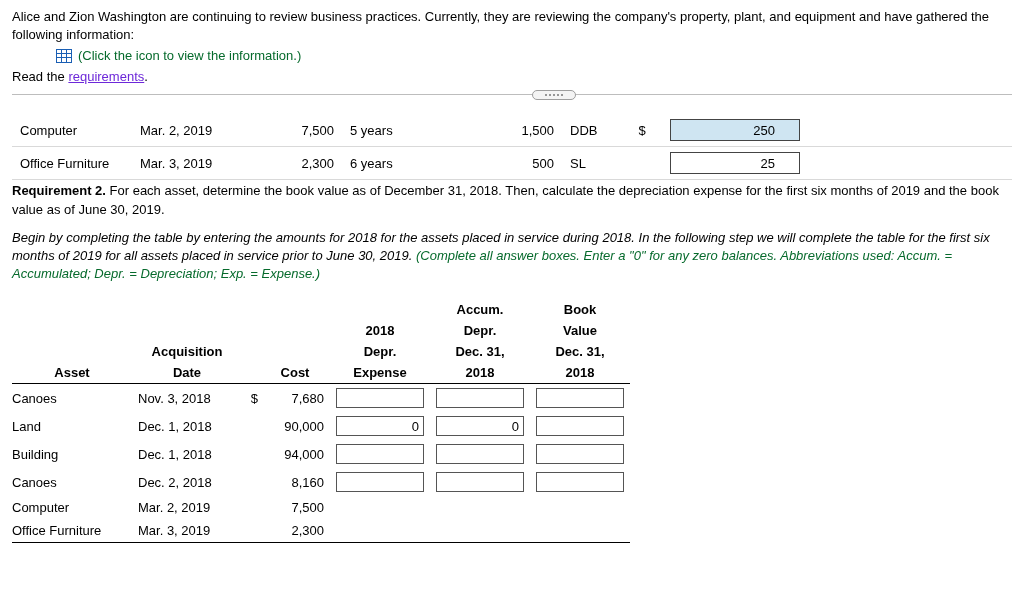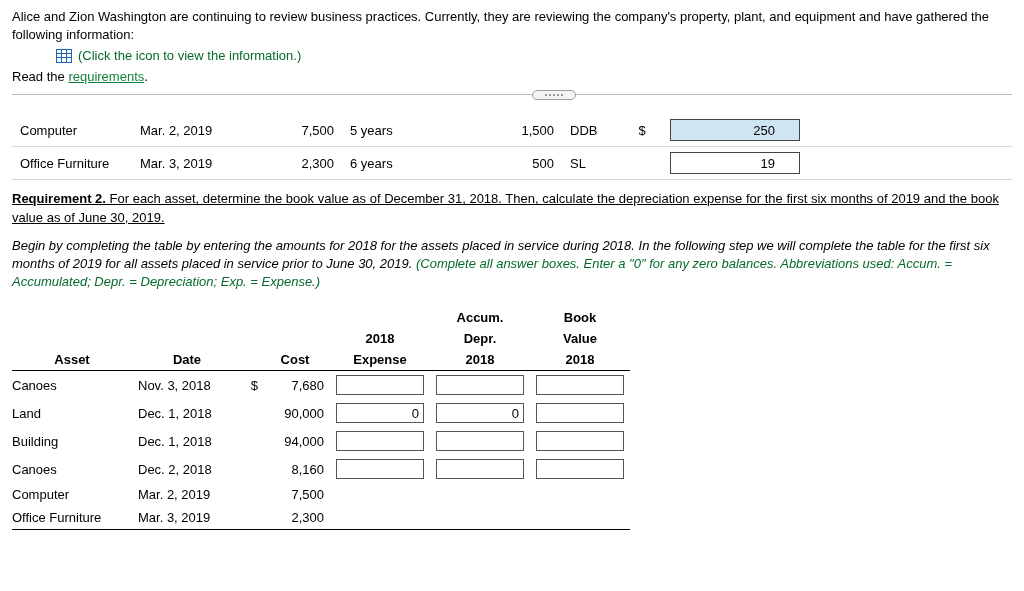--- a/index.html
+++ b/index.html
@@ -14,21 +14,21 @@
   }
   .intro-text { line-height: 1.4; margin-bottom: 4px; }
   .info-row { display: flex; align-items: center; gap: 6px; margin: 2px 0 6px 0; padding-left: 44px; }
   .grid-icon {
     width: 16px; height: 14px;
     display: inline-flex; align-items: center; justify-content: center;
   }
   .grid-icon svg { display: block; }
   .green-link { color: #066a2c; text-decoration: none; }
   .read-req { margin: 6px 0 10px 0; }
-  .blue-link { color: #15803d; text-decoration: underline; }
+  .blue-link { color: #6d28d9; text-decoration: underline; }
   .hr { border-top: 1px solid #bdbdbd; margin: 4px 0 0 0; }
 
   .upper-table {
     width: 100%;
     border-collapse: collapse;
     margin-top: 10px;
   }
   .upper-table td {
     padding: 5px 8px;
     font-size: 13px;
@@ -70,21 +70,21 @@
     top: -5px;
     width: 44px; height: 10px;
     border: 1px solid #9e9e9e;
     border-radius: 5px;
     background: #f4f4f4;
     display: flex; align-items: center; justify-content: center;
     gap: 2px;
   }
   .gripper .handle span { width: 2px; height: 2px; background: #777; border-radius: 50%; }
 
-  .req-title { margin-top: 10px; line-height: 1.4; text-decoration: underline; }
+  .req-title { margin-top: 2px; line-height: 1.4; }
   .req-title b { font-weight: bold; }
   .instr { margin-top: 10px; line-height: 1.4; font-style: italic; }
   .green-paren { color: #066a2c; }
 
   .bv-wrap { margin-top: 16px; }
   table.bv {
     border-collapse: collapse;
     font-size: 13px;
   }
   table.bv th {
@@ -165,21 +165,21 @@
       </tr>
       <tr>
         <td class="ut-asset">Office Furniture</td>
         <td class="ut-date">Mar. 3, 2019</td>
         <td class="ut-cost">2,300</td>
         <td class="ut-life">6 years</td>
         <td class="ut-spacer"></td>
         <td class="ut-resid">500</td>
         <td class="ut-meth">SL</td>
         <td class="ut-dollar"></td>
-        <td class="ut-expcell"><div class="exp-box">19</div></td>
+        <td class="ut-expcell"><div class="exp-box">25</div></td>
         <td class="ut-exptrail"></td>
       </tr>
     </tbody>
 </table>
 
 <div class="req-title">
   <b>Requirement 2.</b><span> For each asset, determine the book value as of December 31, 2018. Then, calculate the depreciation expense for the first six months of 2019 and the book value as of June 30, 2019.</span>
 </div>
 
 <div class="instr">
@@ -200,20 +200,29 @@
     </tr>
     <tr>
       <th></th>
           <th></th>
           <th></th>
           <th></th>
       <th>2018</th>
       <th>Depr.</th>
       <th>Value</th>
     </tr>
+    <tr>
+      <th></th>
+      <th>Acquisition</th>
+      <th></th>
+          <th></th>
+      <th>Depr.</th>
+      <th>Dec. 31,</th>
+      <th>Dec. 31,</th>
+    </tr>
     <tr class="hdr-line">
       <th class="th-asset">Asset</th>
       <th class="th-date">Date</th>
       <th></th>
       <th class="th-cost">Cost</th>
       <th>Expense</th>
       <th>2018</th>
       <th>2018</th>
     </tr>
   </thead>

